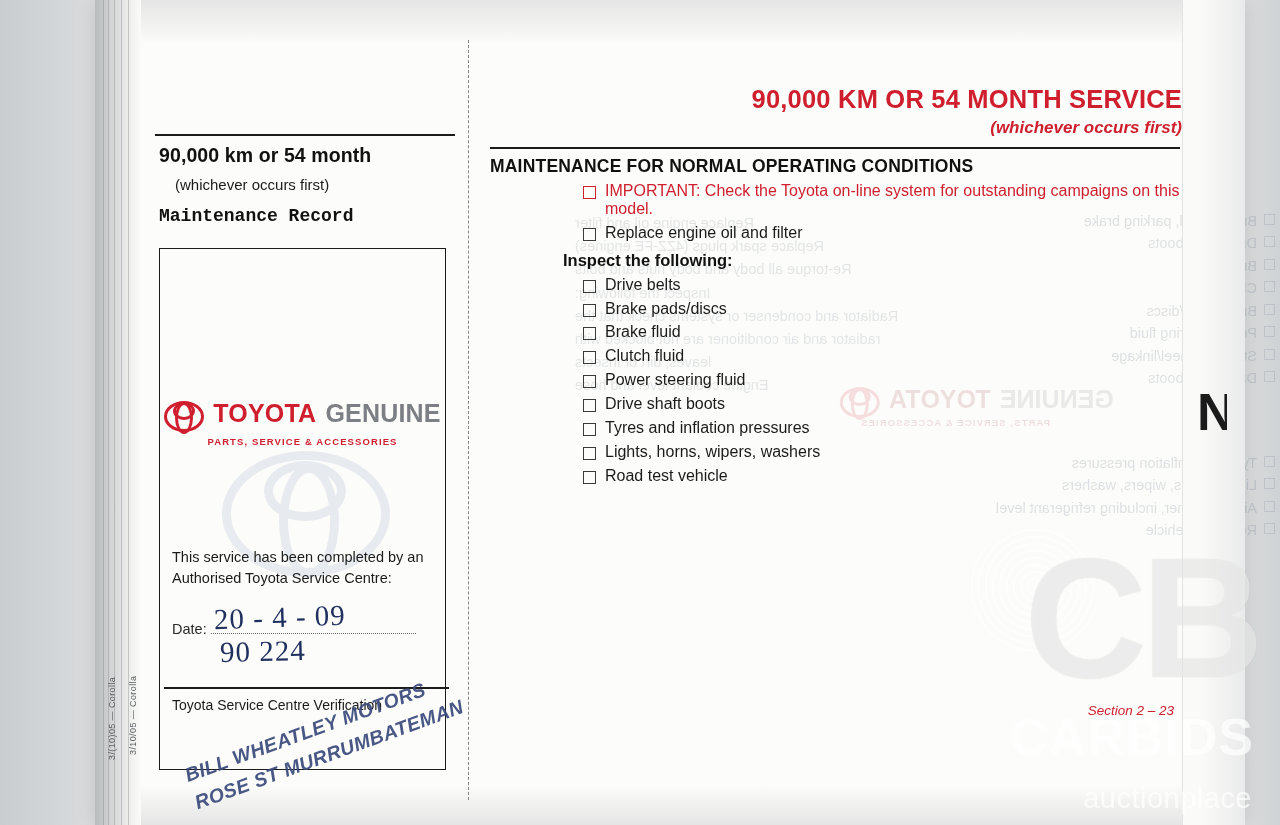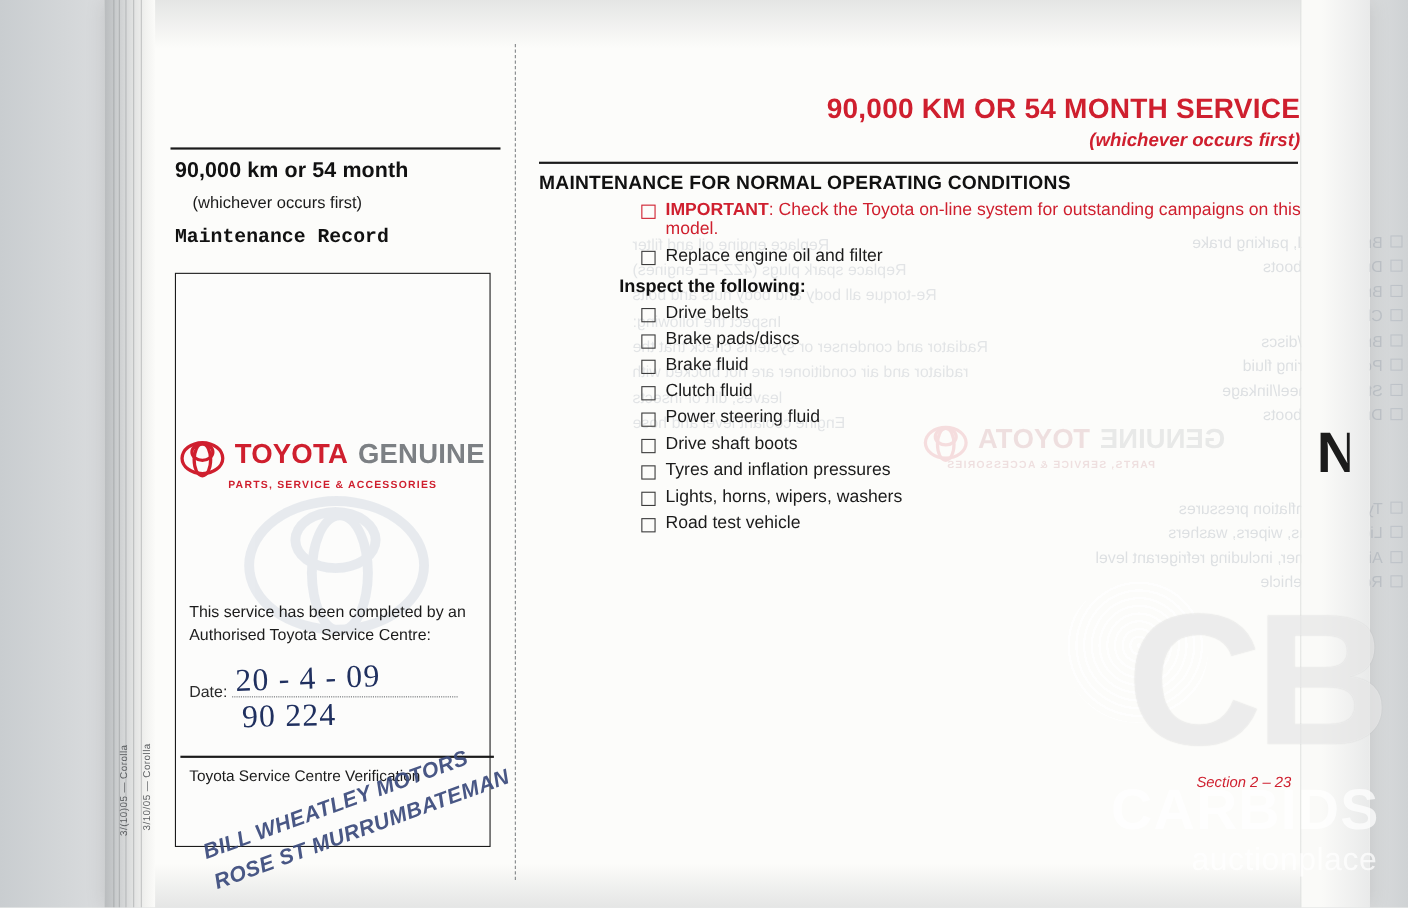--- a/index.html
+++ b/index.html
@@ -343,21 +343,21 @@
   }
   .cb {
     flex: 0 0 auto;
     width: 11px;
     height: 11px;
     border: 1.3px solid #3b3b3b;
     margin-top: 4px;
     background: transparent;
   }
   .cb.red { border-color: #cf1f2e; }
-  .important { color: #cf1f2e; font-weight: bold; }
+  .important { color: #cf1f2e; font-weight: normal; }
   .imp-rest { color: #cf1f2e; font-weight: normal; }
   .inspect-head {
     font-size: 16.5px;
     font-weight: bold;
     color: #111;
     margin: 8px 0 6px -20px;
   }
 
   
   .ghost-col {
@@ -474,21 +474,21 @@
     bottom: 62px;
     font-size: 52px;
     font-weight: bold;
     color: rgba(255,255,255,0.72);
     letter-spacing: 1px;
     line-height: 1;
   }
   .wm-sub {
     position: absolute;
     right: 28px;
-    bottom: 28px;
+    bottom: 12px;
     font-size: 29px;
     color: rgba(255,255,255,0.72);
     letter-spacing: .5px;
     line-height: 1;
   }
 </style>
 </head>
 <body>
 
 <div id="page">

